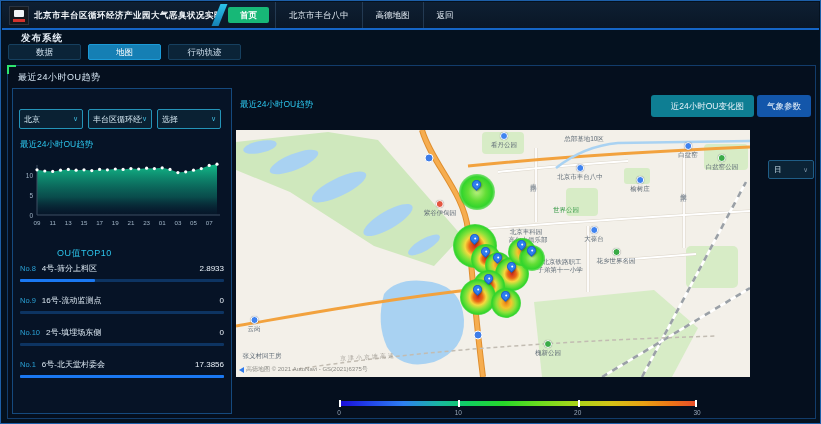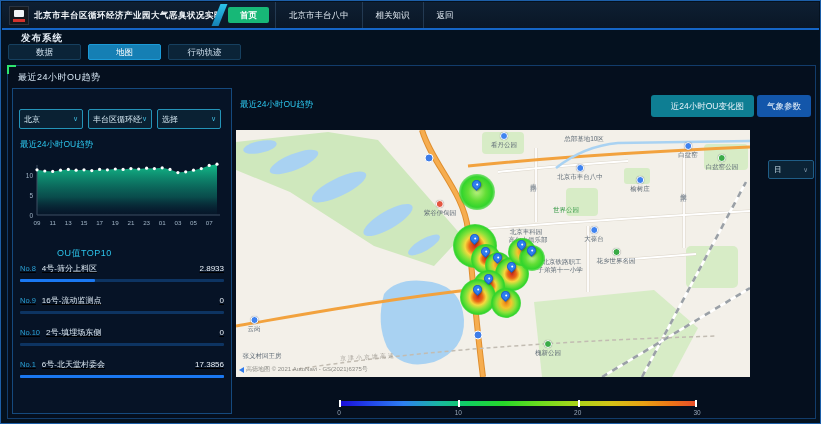--- a/index.html
+++ b/index.html
@@ -32,21 +32,21 @@
 
   
   .sidebar{position:absolute;left:4px;top:22px;width:220px;height:326px;border:1px solid #15497d;background:#061326;}
   .sel-row{position:absolute;left:6px;top:20px;display:flex;gap:5px;}
   .sel{width:64px;height:20px;background:#0a2133;border:1px solid #2494b8;border-radius:2px;display:flex;align-items:center;padding:0 4px;color:#d9ecf6;font-size:8px;cursor:pointer;}
   .sel span{flex:1;overflow:hidden;white-space:nowrap;}
   .sel b{color:#3fb9dc;font-size:7px;font-weight:normal;}
   .side-title{position:absolute;left:7px;top:50px;font-size:8.5px;color:#2cc3ea;}
   .chart{position:absolute;left:2px;top:62px;width:212px;height:84px;}
   .top-title{position:absolute;left:7px;top:158px;font-size:9px;color:#2cc3ea;letter-spacing:.5px;margin-left:37px;}
-  .rank{position:absolute;left:7px;top:174px;width:204px;text-decoration:underline;}
+  .rank{position:absolute;left:7px;top:174px;width:204px;}
   .rrow{margin-bottom:13px;}
   .rhead{display:flex;align-items:baseline;font-size:8px;}
   .rno{color:#2aa3d8;margin-right:6px;font-size:7.5px;}
   .rname{color:#dce8f2;flex:1;white-space:nowrap;overflow:hidden;}
   .rval{color:#eaf2fa;}
   .rtrack{height:3px;background:#0d3462;margin-top:5px;border-radius:1px;}
   .rfill{height:3px;background:#1a78f2;border-radius:1px;}
 
   
   .map-title{position:absolute;left:232px;top:33px;font-size:8.5px;color:#2cc3ea;}
@@ -94,21 +94,21 @@
   <header class="hdr">
     <div class="logo">
         <i class="l1"></i>
         <i class="l2"></i>
       </div>
     <div class="hdr-title">北京市丰台区循环经济产业园大气恶臭状况实时</div>
     <div class="hdr-slash"></div>
     <nav class="hdr-nav" id="nav">
         <div class="nav-it act">首页</div>
         <div class="nav-it">北京市丰台八中</div>
-        <div class="nav-it">相关知识</div>
+        <div class="nav-it">高德地图</div>
         <div class="nav-it">返回</div>
       </nav>
   </header>
 
   <div class="sys-label">发布系统</div>
   <div class="tabs" id="tabs">
       <div class="tab">数据</div>
       <div class="tab act">地图</div>
       <div class="tab">行动轨迹</div>
     </div>

